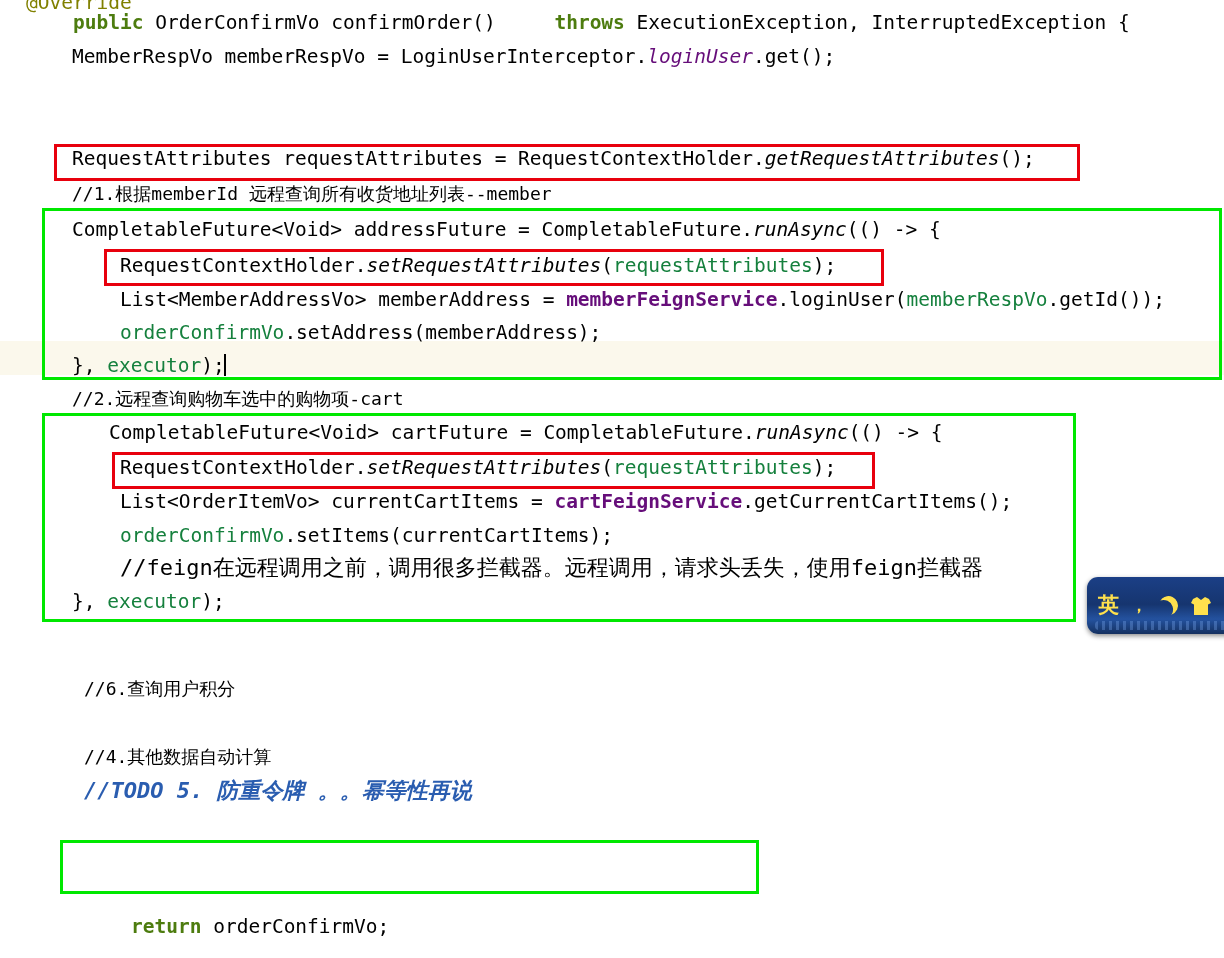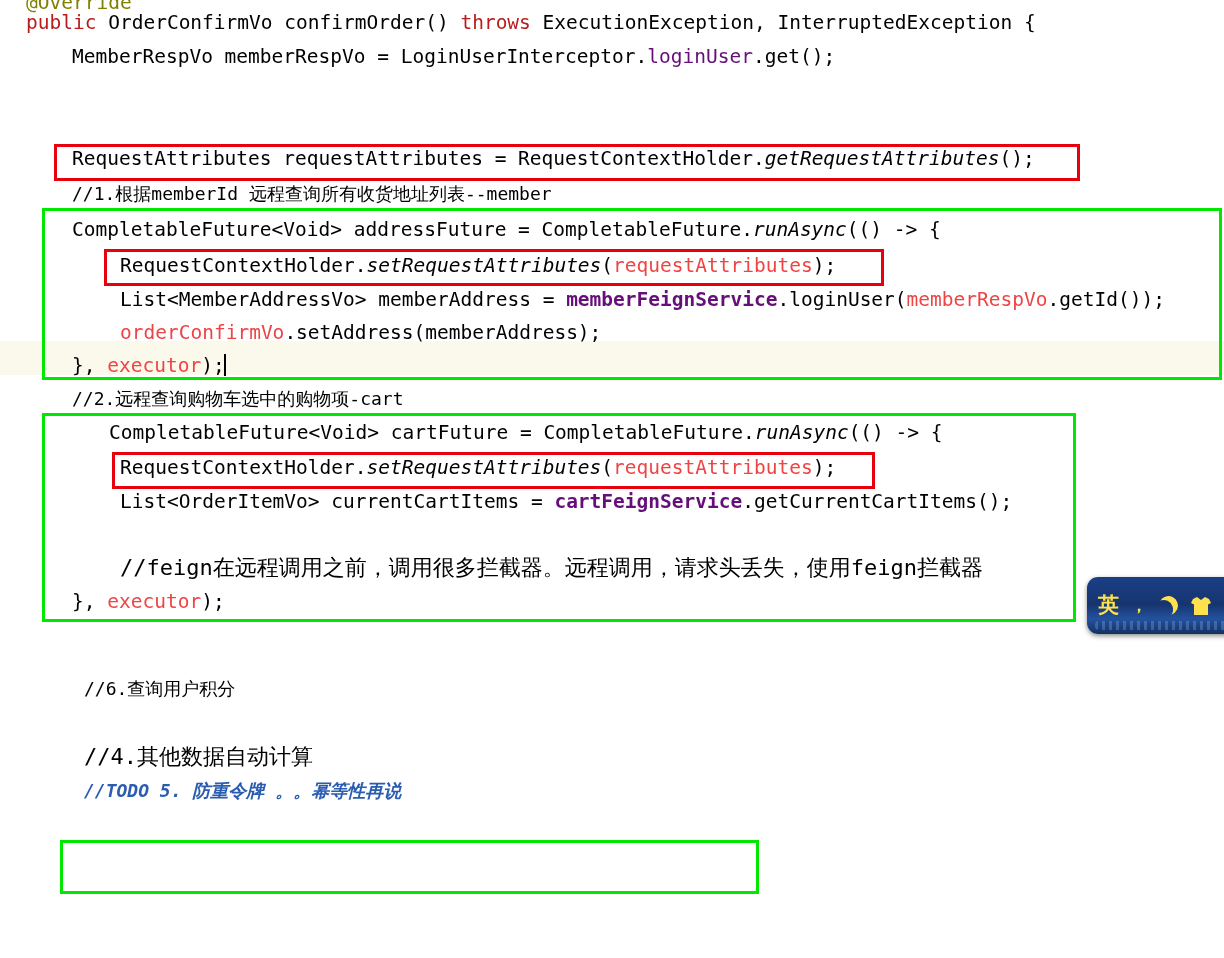--- a/index.html
+++ b/index.html
@@ -31,23 +31,23 @@
     line-height: 34px;
     font-size: 19.5px;
     font-family: "DejaVu Sans Mono", "Liberation Mono", monospace;
     white-space: pre;
     color: #000000;
     letter-spacing: 0px;
   }
   .line .ind { display: inline-block; }
 
   
-  .kw      { color: #b91c1c; font-weight: normal; }
-  .stat    { color: #660e7a; }
-  .field   { color: #ef4444; }
+  .kw      { color: #4d7c0f; font-weight: bold; margin-left: 47px; }
+  .stat    { color: #660e7a; font-style: italic; }
+  .field   { color: #15803d; }
   .fieldb  { color: #660e7a; font-weight: bold; }
   .ital    { color: #000000; font-style: italic; }
   .cmt     { color: #000000; }
   .todo    { color: #2a5db0; font-weight: bold; font-style: italic; }
   .anno    { color: #808000; }
 
   
   .curline-bg {
     position: absolute;
     left: 0;
@@ -152,33 +152,35 @@
   <div class="line" style="top:349px;"><span class="ind" style="width:72px;"></span><span>}, </span><span class="field">executor</span><span>);</span><span class="caret"></span></div>
 
   <div class="line" style="top:382px;font-size:18px;"><span class="ind" style="width:72px;"></span><span class="cmt">//2.远程查询购物车选中的购物项-cart</span></div>
 
   <div class="line" style="top:416px;margin-left:37px;"><span class="ind" style="width:72px;"></span><span>CompletableFuture&lt;Void&gt; cartFuture = CompletableFuture.</span><span class="ital">runAsync</span><span>(() -&gt; {</span></div>
 
   <div class="line" style="top:451px;"><span class="ind" style="width:120px;"></span><span>RequestContextHolder.</span><span class="ital">setRequestAttributes</span><span>(</span><span class="field">requestAttributes</span><span>);</span></div>
 
   <div class="line" style="top:485px;"><span class="ind" style="width:120px;"></span><span>List&lt;OrderItemVo&gt; currentCartItems = </span><span class="fieldb">cartFeignService</span><span>.getCurrentCartItems();</span></div>
 
+  <div class="line" style="top:519px;"><span class="ind" style="width:120px;"></span><span class="field">orderConfirmVo</span><span>.setItems(currentCartItems);</span></div>
 
   <div class="line" style="top:551px;font-size:22px;"><span class="ind" style="width:120px;"></span><span class="cmt">//feign在远程调用之前，调用很多拦截器。远程调用，请求头丢失，使用feign拦截器</span></div>
 
   <div class="line" style="top:585px;"><span class="ind" style="width:72px;"></span><span>}, </span><span class="field">executor</span><span>);</span></div>
 
   <div class="line" style="top:672px;font-size:18px;"><span class="ind" style="width:84px;"></span><span class="cmt">//6.查询用户积分</span></div>
 
 
-  <div class="line" style="top:740px;font-size:22px;"><span class="ind" style="width:84px;"></span><span class="cmt">//4.其他数据自动计算</span></div>
+  <div class="line" style="top:740px;font-size:18px;"><span class="ind" style="width:84px;"></span><span class="cmt">//4.其他数据自动计算</span></div>
 
-  <div class="line" style="top:774px;font-size:18px;"><span class="ind" style="width:84px;"></span><span class="todo">//TODO 5. 防重令牌 。。幂等性再说</span></div>
+  <div class="line" style="top:774px;font-size:22px;"><span class="ind" style="width:84px;"></span><span class="todo">//TODO 5. 防重令牌 。。幂等性再说</span></div>
 
 
+  <div class="line" style="top:910px;"><span class="ind" style="width:84px;"></span><span class="kw">return</span><span> orderConfirmVo;</span></div>
 
   <div class="box box-red" style="left:54px;  top:144px; width:1026px; height:37px;"></div>
   <div class="box box-green" style="left:42px;  top:208px; width:1180px; height:172px;"></div>
   <div class="box box-red" style="left:104px; top:249px; width:780px;  height:37px;"></div>
   <div class="box box-green" style="left:42px;  top:413px; width:1034px; height:209px;"></div>
   <div class="box box-red" style="left:112px; top:452px; width:763px;  height:37px;"></div>
   <div class="box box-green" style="left:60px;  top:840px; width:699px;  height:54px;"></div>
 
   <div id="ime-bar">
     <span class="ime-item">英</span>

